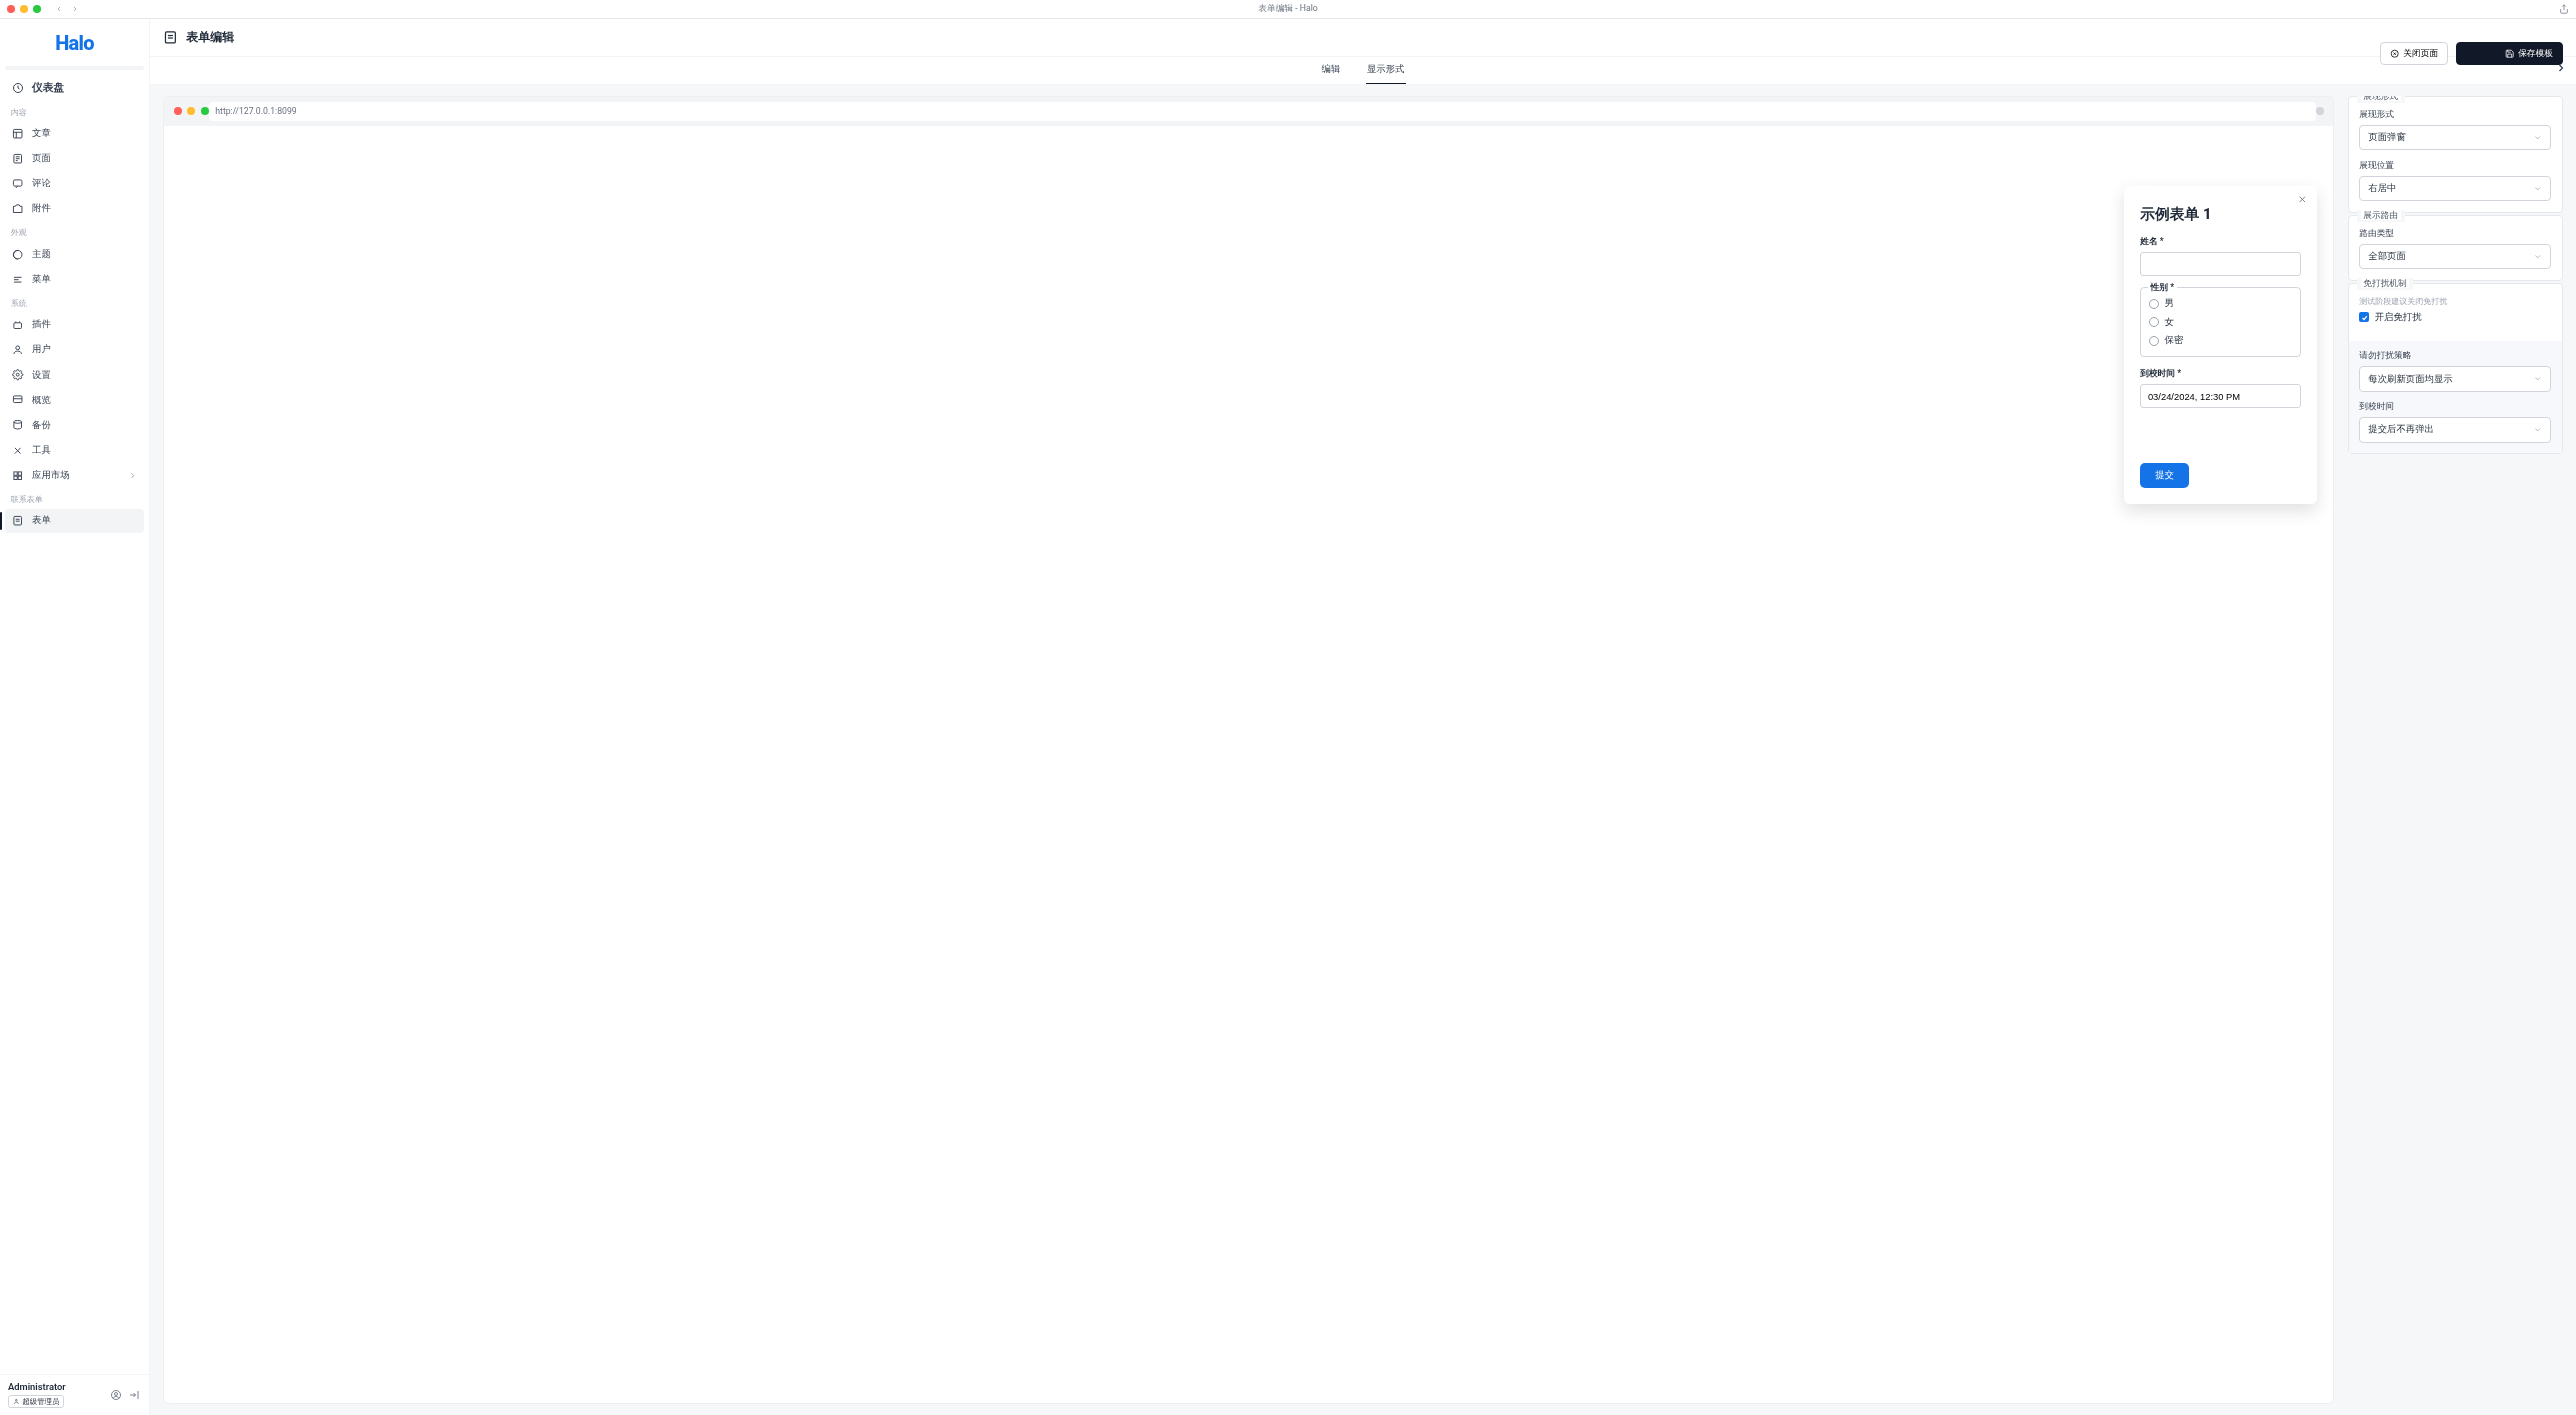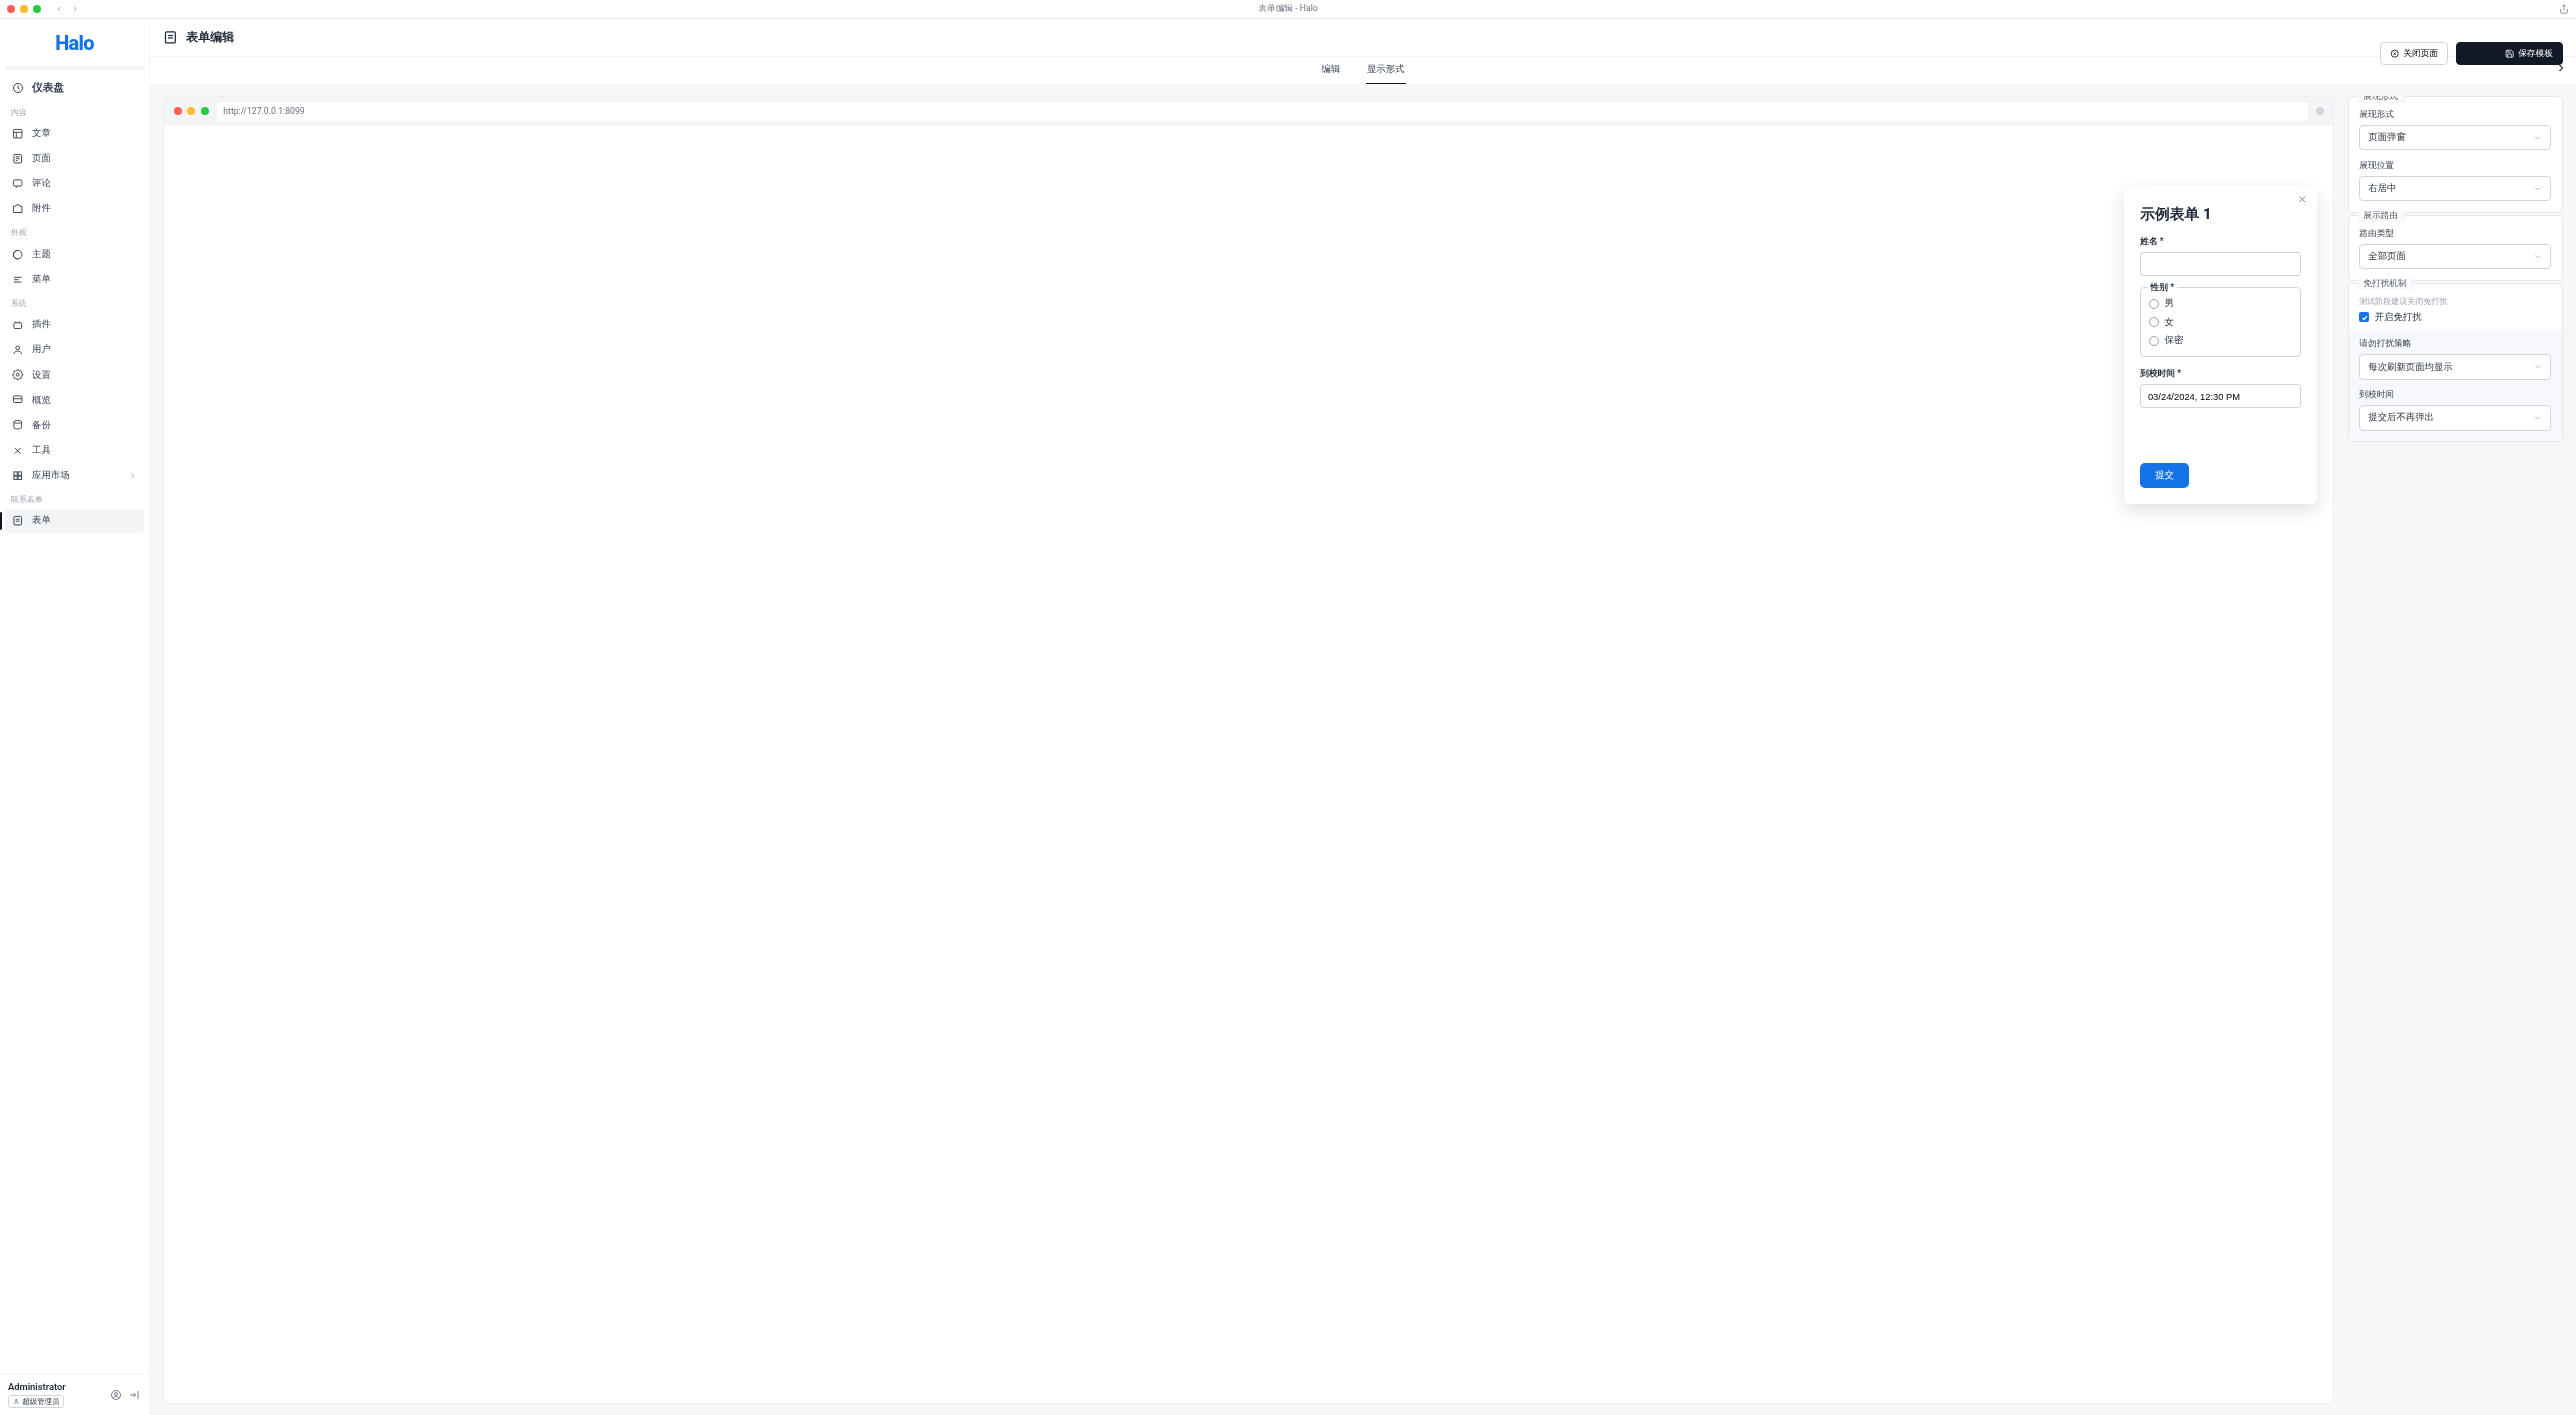--- a/index.html
+++ b/index.html
@@ -52,21 +52,21 @@
   .tabs-row { height: 28px; display: flex; align-items: end; padding: 0 13.4px; position: relative; border-bottom: 0.7px solid #f3f4f6; }
   .tabs { display: flex; gap: 24px; margin: 0 auto; }
   .tab { padding: 0 1.3px 6.7px; cursor: pointer; color: #374151; font-size: 9.4px; }
   .tab.active { border-bottom: 1.3px solid #111827; font-weight: 500; }
   .tabs-toggle { position: absolute; right: 9.4px; top: 5.4px; color: #374151; cursor: pointer; }
 
   .content { flex: 1; display: flex; gap: 13.4px; padding: 10.7px 13.4px; background: #f6f7f9; min-height: 0; }
 
   
   .browser { flex: 1; display: flex; flex-direction: column; background: #fff; border-radius: 5.4px; overflow: hidden; min-width: 0; border: 0.7px solid #eceef1; }
-  .browser-chrome { height: 29.5px; background: #f3f4f6; display: flex; align-items: center; padding: 0 9.4px; gap: 8px; }
+  .browser-chrome { height: 29.5px; background: #f3f4f6; display: flex; align-items: center; padding: 0 9.4px; gap: 0; }
   .addr { flex: 1; background: #fff; border-radius: 4px; height: 19px; display: flex; align-items: center; padding: 0 6.7px; color: #6b7280; font-size: 8.7px; }
   .tab-dot { width: 8px; height: 8px; border-radius: 50%; background: #d1d5db; }
   .browser-body { flex: 1; position: relative; }
 
   
   .popup { position: absolute; right: 16px; top: 60px; width: 193px; background: #fff; border-radius: 5.4px; box-shadow: 0 6.7px 17px rgba(0,0,0,0.12); padding: 19px 16px 16px; }
   .popup .close { position: absolute; right: 8px; top: 8px; width: 12px; height: 12px; color: #6b7280; cursor: pointer; }
   .popup h2 { font-size: 14.8px; font-weight: 800; margin-bottom: 12px; }
   .flabel { font-size: 8.7px; font-weight: 600; margin-bottom: 4px; display: block; }
   .finput { width: 100%; border: 0.7px solid #d1d5db; border-radius: 3px; height: 24px; padding: 0 6.7px; font-size: 9.4px; margin-bottom: 10.7px; }
@@ -80,21 +80,21 @@
   .panel { width: 215px; display: flex; flex-direction: column; gap: 2px; overflow: auto; }
   .card { background: #fff; border: 0.7px solid #e5e7eb; border-radius: 4px; position: relative; padding: 12px 10.7px 10.7px; }
   .card-title { position: absolute; top: -6px; left: 8px; background: #f6f7f9; padding: 0 4px; font-size: 8.7px; color: #4b5563; font-weight: 500; }
   .card-title-inner { background: #fff; padding: 0 2.7px; }
   .field-label { font-size: 8.7px; color: #374151; margin-bottom: 4px; }
   .sel { width: 100%; border: 0.7px solid #d1d5db; border-radius: 4px; height: 25.5px; display: flex; align-items: center; justify-content: space-between; padding: 0 8px; font-size: 9.4px; cursor: pointer; }
   .sel .chev { color: #9ca3af; }
   .card .block { margin-bottom: 9.4px; }
   .card .block:last-child { margin-bottom: 0; }
   .hint { font-size: 8px; color: #9ca3af; margin-bottom: 4px; }
-  .checkbox-row { display: flex; align-items: center; gap: 5.4px; margin-bottom: 5px; }
+  .checkbox-row { display: flex; align-items: center; gap: 5.4px; margin-bottom: 17px; }
   .cbox { width: 10px; height: 10px; border-radius: 2px; background: #1473e6; display: inline-flex; align-items: center; justify-content: center; }
   .sub-block { background: #f6f8fb; margin: 0 -10.7px -10.7px; padding: 9.4px 10.7px 10.7px; border-top: 0; }
   .sub-block .block { margin-bottom: 9.4px; }
   .sub-block .block:last-child { margin-bottom: 0; }
 
   svg { display: block; }
   .search-pill { height: 4px; background: #f3f4f6; border-radius: 670px; margin: 0 5.4px 4px; }
 </style>
 </head>
 <body>

